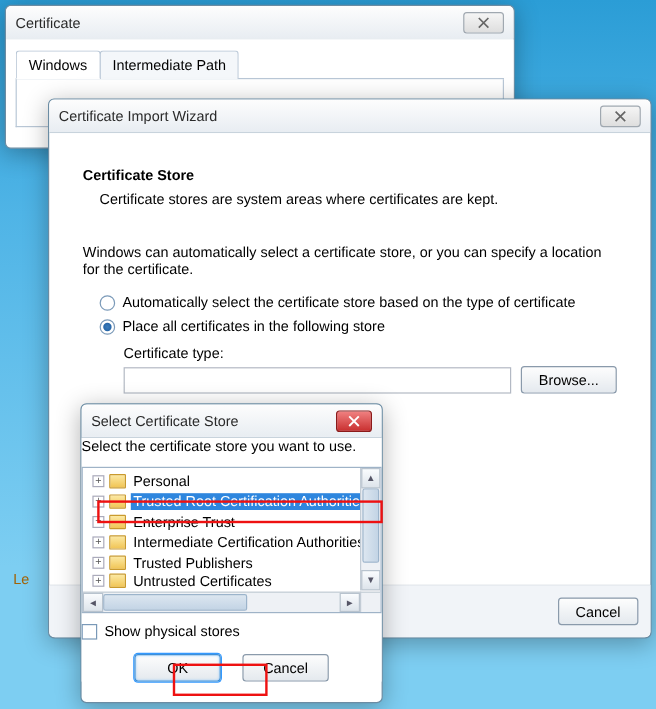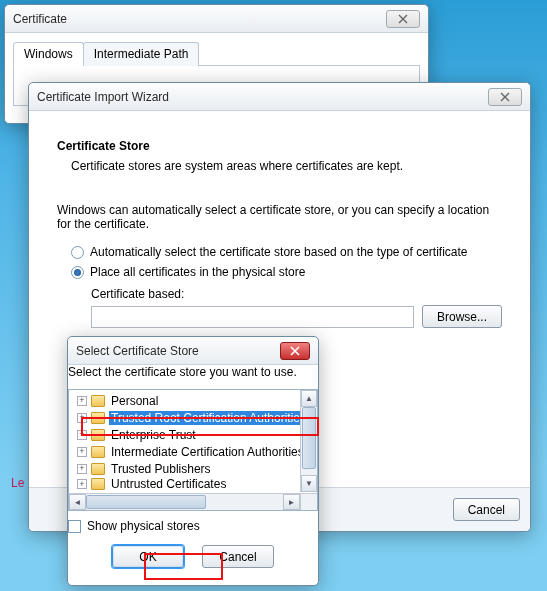--- a/index.html
+++ b/index.html
@@ -72,21 +72,21 @@
 .vscroll .arrow { height:17px; background:linear-gradient(180deg,#fafcfe,#dde4eb); border:1px solid #b8c3ce; display:flex; align-items:center; justify-content:center; font-size:8px; color:#556; }
 .vscroll .thumb { position:absolute; top:17px; left:1px; right:1px; height:62px; background:linear-gradient(90deg,#dce6f0,#c3d4e5); border:1px solid #9cb4cb; border-radius:2px; }
 .hscroll { position:absolute; left:0; right:17px; bottom:0; height:17px; background:#eef1f5; border-top:1px solid #c3ccd5; display:flex; }
 .hscroll .arrow { width:17px; background:linear-gradient(180deg,#fafcfe,#dde4eb); border:1px solid #b8c3ce; display:flex; align-items:center; justify-content:center; font-size:8px; color:#556; }
 .hscroll .track { flex:1; position:relative; }
 .hscroll .thumb { position:absolute; left:0; top:1px; bottom:1px; width:120px; background:linear-gradient(180deg,#dce6f0,#c3d4e5); border:1px solid #9cb4cb; border-radius:2px; }
 .checkbox { width:13px; height:13px; border:1px solid #7a99b8; background:#fff; margin-right:6px; display:inline-block; vertical-align:middle; }
 .chk-row { margin-top:8px; display:flex; align-items:center; }
 .w3-footer { display:flex; justify-content:center; gap:18px; margin-top:12px; }
 .glow { box-shadow: 0 0 0 1px #3399ff, inset 0 0 2px #7ec1ff; border:1px solid #3e8fd6; }
-.le-frag { position:absolute; left:11px; top:476px; color:#be185d; font-size:12px; }
+.le-frag { position:absolute; left:11px; top:476px; color:#a16207; font-size:12px; }
 </style>
 </head>
 <body>
 
 <div class="window" style="left:4px; top:4px; width:425px; height:120px;">
   <div class="titlebar">
     <span class="title">Certificate</span>
     <div class="close-btn">
       <svg width="10" height="10" viewBox="0 0 10 10">
           <path d="M1 1 L9 9 M9 1 L1 9" stroke="#666" stroke-width="1.4"></path>
@@ -95,42 +95,42 @@
   </div>
   <div class="body" style="padding:8px 8px 0 8px;">
     <div class="tabs">
       <div class="tab active">Windows</div>
       <div class="tab">Intermediate Path</div>
     </div>
     <div class="inner-frame"></div>
   </div>
 </div>
 
-<div class="window" style="left:28px; top:82px; width:503px; height:450px;">
+<div class="window" style="left:40px; top:82px; width:503px; height:450px;">
   <div class="titlebar">
     <span class="title">Certificate Import Wizard</span>
     <div class="close-btn">
       <svg width="10" height="10" viewBox="0 0 10 10">
           <path d="M1 1 L9 9 M9 1 L1 9" stroke="#666" stroke-width="1.4"></path>
         </svg>
     </div>
   </div>
   <div class="w2-body">
     <div class="section-title">Certificate Store</div>
     <div class="section-desc">Certificate stores are system areas where certificates are kept.</div>
     <div class="para">Windows can automatically select a certificate store, or you can specify a location for the certificate.</div>
     <div class="radio-row">
       <div class="radio"></div>
       <span>Automatically select the certificate store based on the type of certificate</span>
     </div>
     <div class="radio-row">
       <div class="radio checked"></div>
-      <span>Place all certificates in the physical store</span>
-    </div>
-    <div class="sublabel">Certificate based:</div>
+      <span>Place all certificates in the following store</span>
+    </div>
+    <div class="sublabel">Certificate type:</div>
     <div class="store-row">
       <div class="textbox"></div>
       <div class="btn">Browse...</div>
     </div>
   </div>
   <div class="footer" style="position:absolute;left:0;right:0;bottom:0;">
     <div class="btn" style="opacity:0; pointer-events:none;">&lt; Back</div>
     <div class="btn">Cancel</div>
   </div>
 </div>

